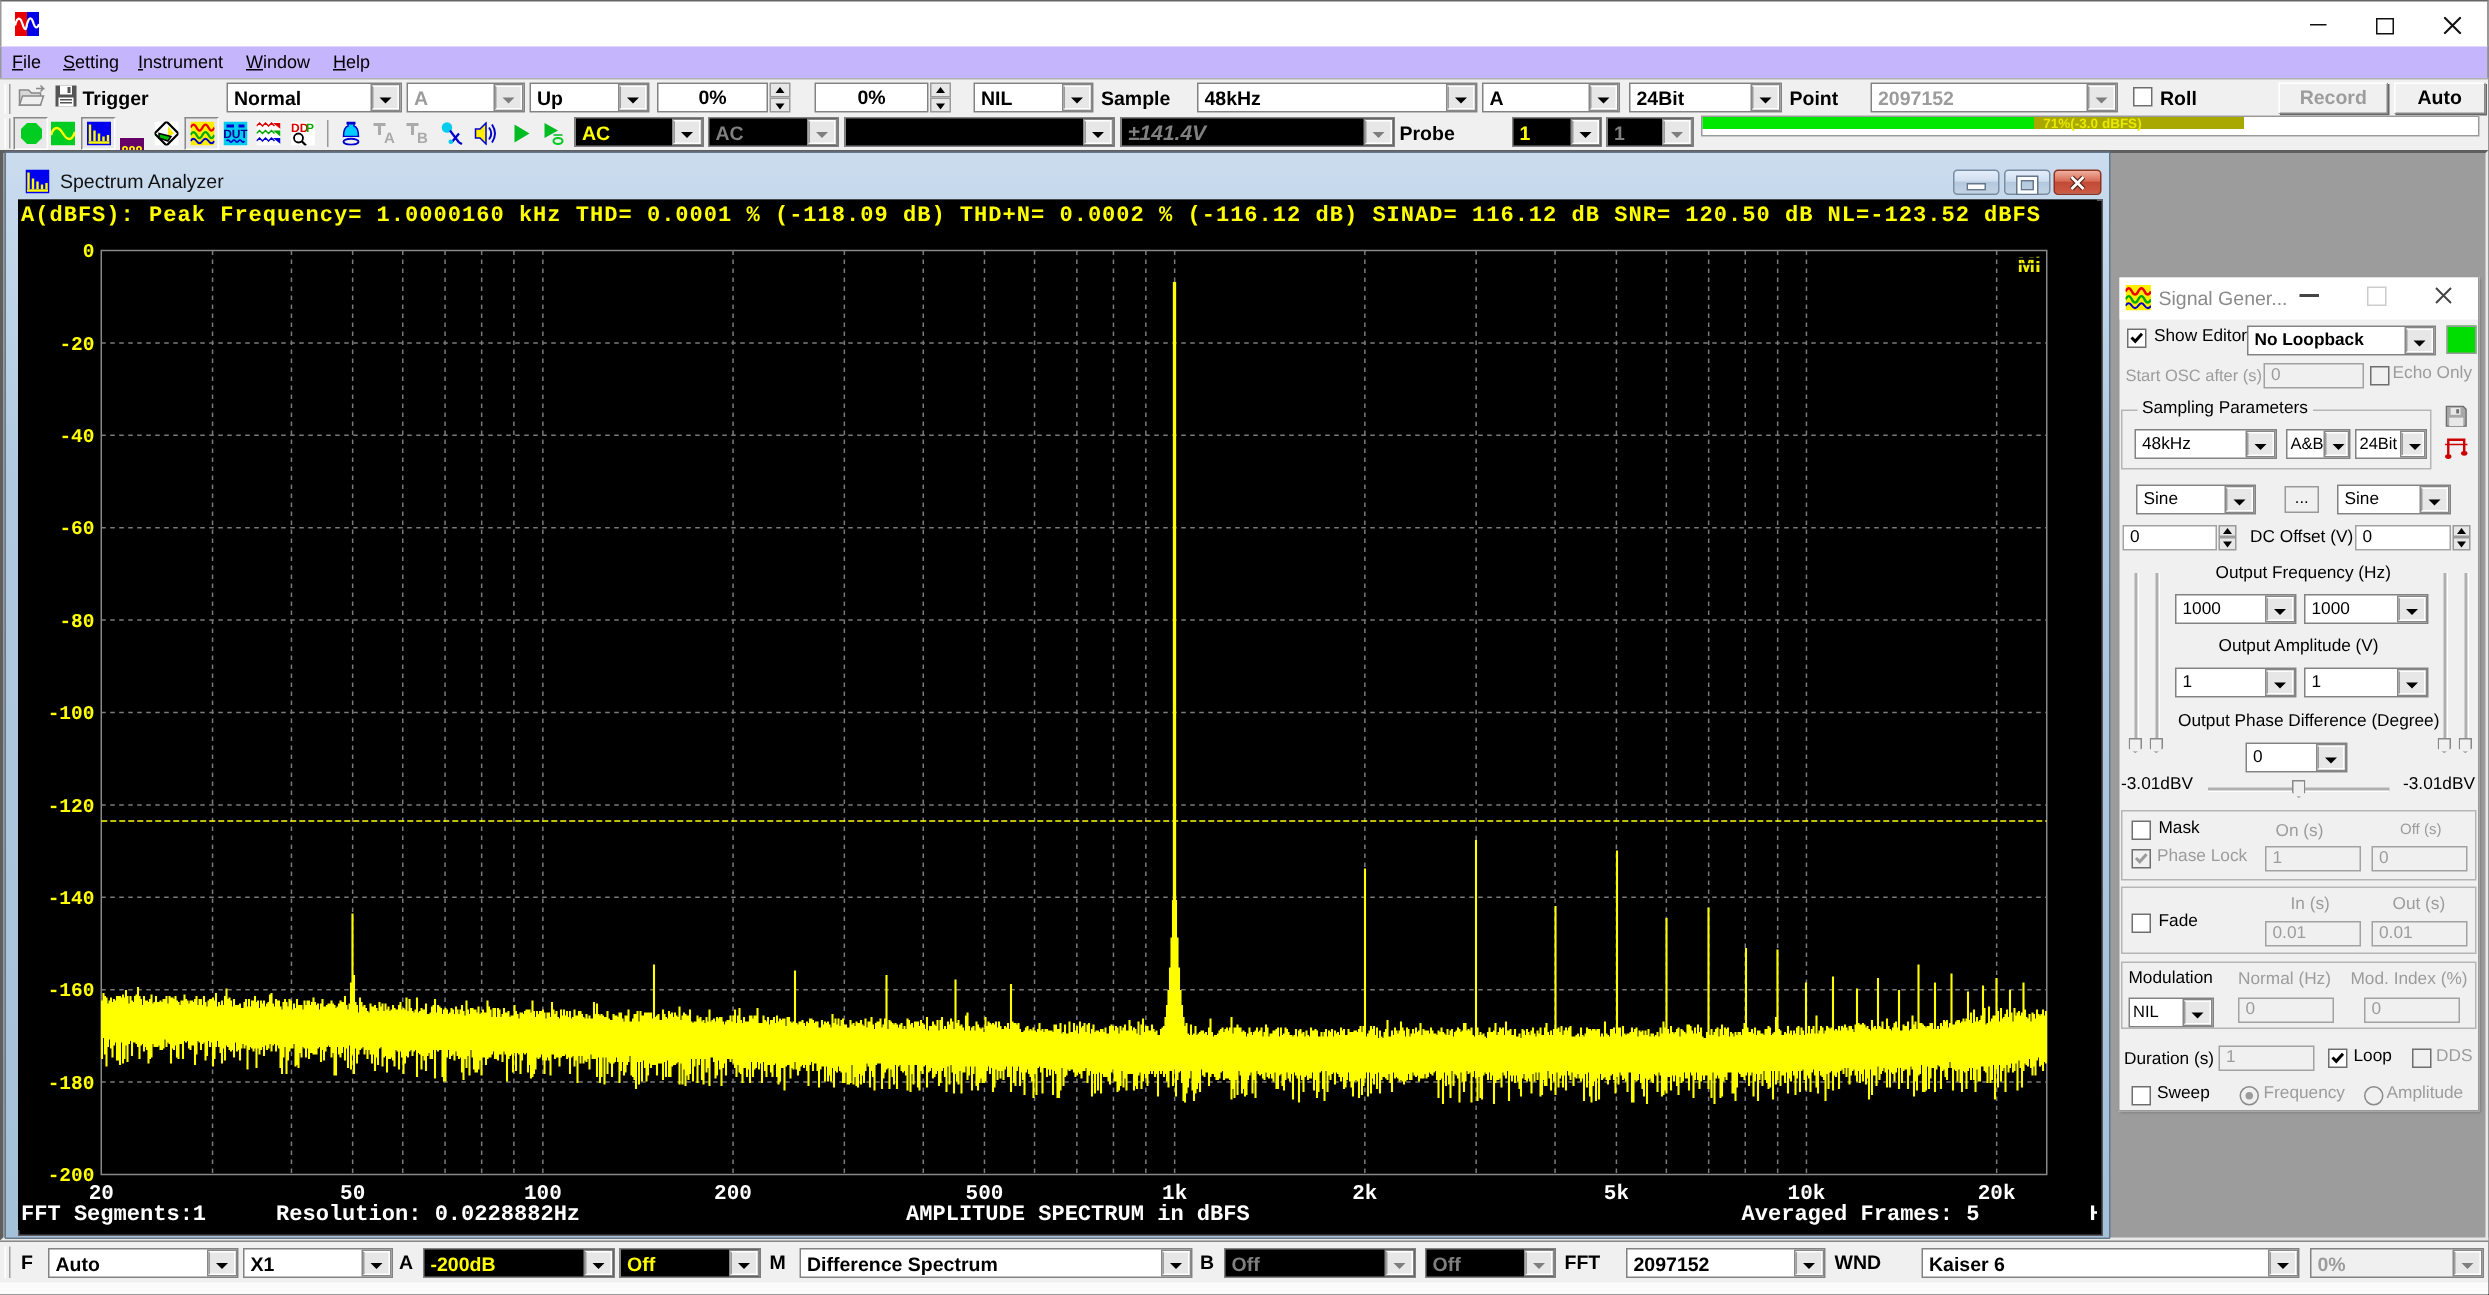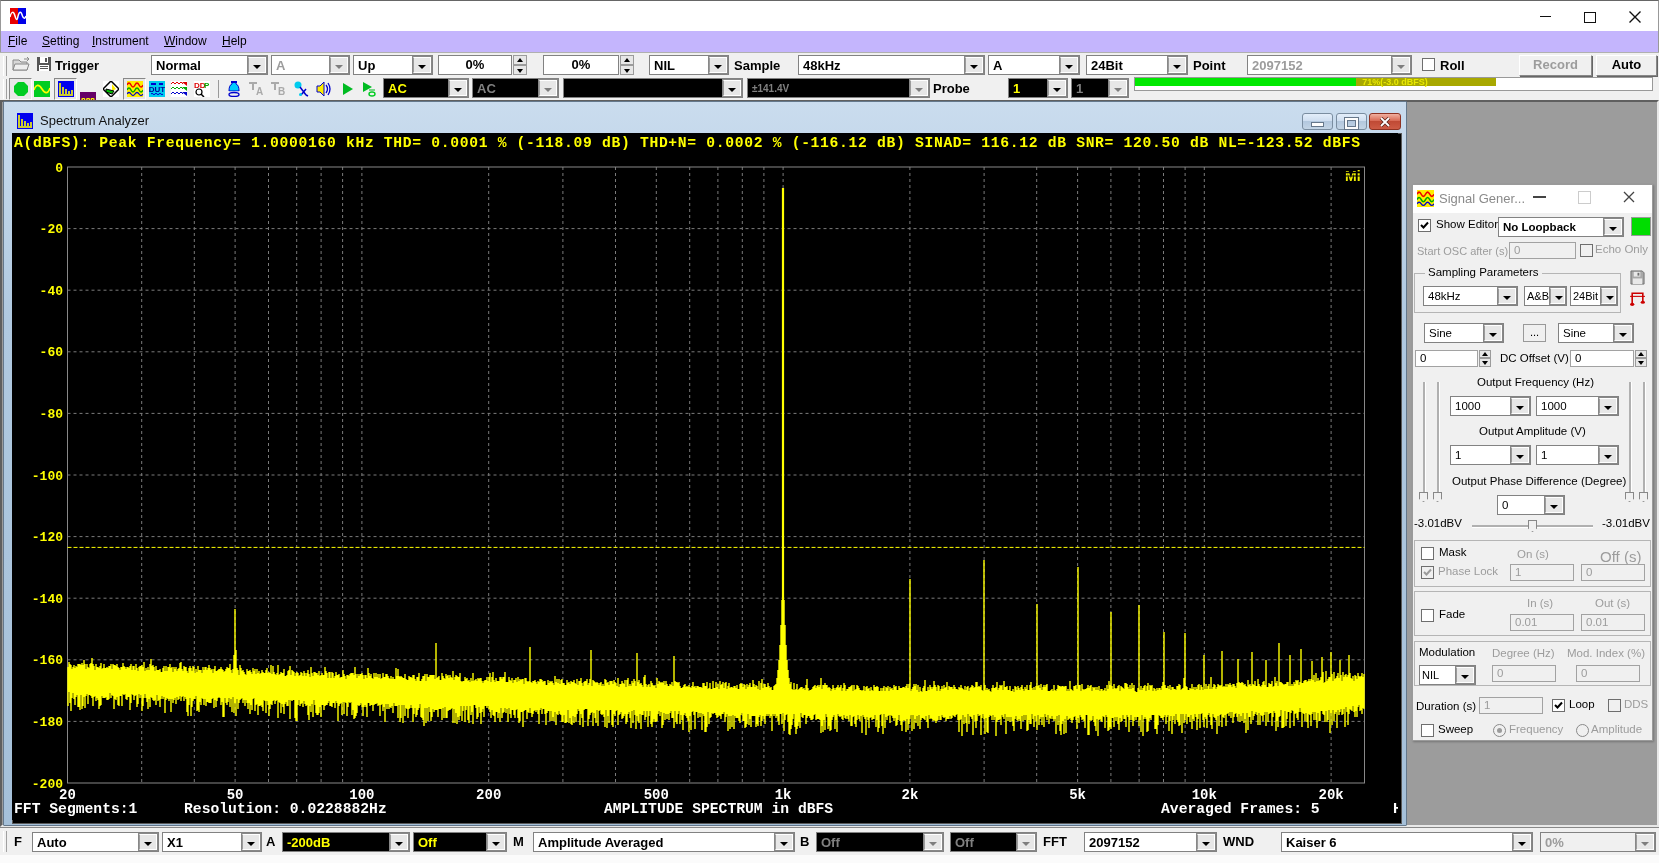--- a/index.html
+++ b/index.html
@@ -215,21 +215,21 @@
       <div style="position:absolute;left:4px;top:7px;border-left:4px solid transparent;border-right:4px solid transparent;border-top:4px solid #7e7e7e;"></div>
     </div>
   </div>
 <div style="position:absolute;left:563px;top:78px;width:180px;height:20px;background:#000;border:1px solid #828282;box-sizing:border-box;">
     <div style="position:absolute;left:4px;top:1px;bottom:1px;right:18px;overflow:hidden;color:#7dd3fc;font-weight:bold;font-size:13px;line-height:17px;white-space:nowrap;margin-top:27px;">±1.414V</div>
     <div style="position:absolute;right:1px;top:1px;bottom:1px;width:16px;background:#e7e7e7;border:1px solid #fff;border-left-color:#9b9b9b;box-shadow:0 0 0 1px #888;">
       <div style="position:absolute;left:4px;top:7px;border-left:4px solid transparent;border-right:4px solid transparent;border-top:4px solid #000;"></div>
     </div>
   </div>
 <div style="position:absolute;left:747px;top:78px;width:183px;height:20px;background:#000;border:1px solid #828282;box-sizing:border-box;">
-    <div style="position:absolute;left:4px;top:1px;bottom:1px;right:18px;overflow:hidden;color:#808080;font-weight:bold;font-size:10px;line-height:17px;white-space:nowrap;">±141.4V</div>
+    <div style="position:absolute;left:4px;top:1px;bottom:1px;right:18px;overflow:hidden;color:#808080;font-weight:bold;font-size:14px;line-height:17px;white-space:nowrap;font-style:italic;">±141.4V</div>
     <div style="position:absolute;right:1px;top:1px;bottom:1px;width:16px;background:#e7e7e7;border:1px solid #fff;border-left-color:#9b9b9b;box-shadow:0 0 0 1px #888;">
       <div style="position:absolute;left:4px;top:7px;border-left:4px solid transparent;border-right:4px solid transparent;border-top:4px solid #7e7e7e;"></div>
     </div>
   </div>
 <div style="position:absolute;left:933px;top:81px;font-weight:bold;font-size:13px;color:#000;white-space:nowrap;">Probe</div>
 <div style="position:absolute;left:1008px;top:78px;width:60px;height:20px;background:#000;border:1px solid #828282;box-sizing:border-box;">
     <div style="position:absolute;left:4px;top:1px;bottom:1px;right:18px;overflow:hidden;color:#ffff00;font-weight:bold;font-size:13px;line-height:17px;white-space:nowrap;">1</div>
     <div style="position:absolute;right:1px;top:1px;bottom:1px;width:16px;background:#e7e7e7;border:1px solid #fff;border-left-color:#9b9b9b;box-shadow:0 0 0 1px #888;">
       <div style="position:absolute;left:4px;top:7px;border-left:4px solid transparent;border-right:4px solid transparent;border-top:4px solid #000;"></div>
     </div>
@@ -484,39 +484,39 @@
 <div style="position:absolute;left:1643px;top:382px;width:2px;height:118px;background:#b0b0b0;border-right:1px solid #fff;"></div>
 <div style="position:absolute;left:1639px;top:492px;width:9px;height:10px;background:#f0f0f0;border:1px solid #888;box-sizing:border-box;clip-path:polygon(0 0,100% 0,100% 70%,50% 100%,0 70%);"></div>
 <div style="position:absolute;left:1414px;top:517px;font-weight:normal;font-size:11.5px;color:#000;white-space:nowrap;">-3.01dBV</div>
 <div style="position:absolute;left:1602px;top:517px;font-weight:normal;font-size:11.5px;color:#000;white-space:nowrap;">-3.01dBV</div>
 <div style="position:absolute;left:1472px;top:525px;width:121px;height:2px;background:#b0b0b0;border-bottom:1px solid #fff;"></div>
 <div style="position:absolute;left:1528px;top:520px;width:9px;height:12px;background:#f0f0f0;border:1px solid #888;box-sizing:border-box;clip-path:polygon(0 0,100% 0,100% 70%,50% 100%,0 70%);"></div>
 <div style="position:absolute;left:1414px;top:540px;width:237px;height:47px;border:1px solid #b5b5b5;box-sizing:border-box;"></div>
 <div style="position:absolute;left:1421px;top:547px;width:13px;height:13px;background:#fff;border:1px solid #6e6e6e;box-sizing:border-box;"></div>
 <div style="position:absolute;left:1439px;top:546px;font-weight:normal;font-size:11.5px;color:#000;white-space:nowrap;">Mask</div>
 <div style="position:absolute;left:1517px;top:548px;font-weight:normal;font-size:11.5px;color:#9c9c9c;white-space:nowrap;">On (s)</div>
-<div style="position:absolute;left:1600px;top:548px;font-weight:normal;font-size:15px;color:#9c9c9c;white-space:nowrap;">Off (s)</div>
+<div style="position:absolute;left:1600px;top:548px;font-weight:normal;font-size:10px;color:#9c9c9c;white-space:nowrap;">Off (s)</div>
 <div style="position:absolute;left:1421px;top:566px;width:13px;height:13px;background:#f0f0f0;border:1px solid #6e6e6e;box-sizing:border-box;">
     <svg width="11" height="11" viewBox="0 0 11 11" style="position:absolute;left:0px;top:0px">
       <path d="M2 5 L4.5 7.5 L9 2.5" stroke="#9b9b9b" stroke-width="2" fill="none"></path>
     </svg>
   </div>
 <div style="position:absolute;left:1438px;top:565px;font-weight:normal;font-size:11.5px;color:#9c9c9c;white-space:nowrap;">Phase Lock</div>
 <div style="position:absolute;left:1510px;top:564px;width:64px;height:17px;background:#f0f0f0;border:1px solid #a2a2a2;box-sizing:border-box;font-size:11.5px;color:#9c9c9c;line-height:14px;padding-left:4px;">1</div>
 <div style="position:absolute;left:1581px;top:564px;width:64px;height:17px;background:#f0f0f0;border:1px solid #a2a2a2;box-sizing:border-box;font-size:11.5px;color:#9c9c9c;line-height:14px;padding-left:4px;">0</div>
 <div style="position:absolute;left:1414px;top:591px;width:237px;height:45px;border:1px solid #b5b5b5;box-sizing:border-box;"></div>
 <div style="position:absolute;left:1527px;top:597px;font-weight:normal;font-size:11.5px;color:#9c9c9c;white-space:nowrap;">In (s)</div>
 <div style="position:absolute;left:1595px;top:597px;font-weight:normal;font-size:11.5px;color:#9c9c9c;white-space:nowrap;">Out (s)</div>
 <div style="position:absolute;left:1421px;top:609px;width:13px;height:13px;background:#fff;border:1px solid #6e6e6e;box-sizing:border-box;"></div>
 <div style="position:absolute;left:1439px;top:608px;font-weight:normal;font-size:11.5px;color:#000;white-space:nowrap;">Fade</div>
 <div style="position:absolute;left:1510px;top:614px;width:64px;height:17px;background:#f0f0f0;border:1px solid #a2a2a2;box-sizing:border-box;font-size:11.5px;color:#9c9c9c;line-height:14px;padding-left:4px;">0.01</div>
 <div style="position:absolute;left:1581px;top:614px;width:64px;height:17px;background:#f0f0f0;border:1px solid #a2a2a2;box-sizing:border-box;font-size:11.5px;color:#9c9c9c;line-height:14px;padding-left:4px;">0.01</div>
 <div style="position:absolute;left:1414px;top:641px;width:237px;height:45px;border:1px solid #b5b5b5;box-sizing:border-box;"></div>
 <div style="position:absolute;left:1419px;top:646px;font-weight:normal;font-size:11.5px;color:#000;white-space:nowrap;">Modulation</div>
-<div style="position:absolute;left:1492px;top:647px;font-weight:normal;font-size:11.5px;color:#9c9c9c;white-space:nowrap;">Degree (Hz)</div>
+<div style="position:absolute;left:1492px;top:647px;font-weight:normal;font-size:11.5px;color:#9c9c9c;white-space:nowrap;">Normal (Hz)</div>
 <div style="position:absolute;left:1567px;top:647px;font-weight:normal;font-size:11.5px;color:#9c9c9c;white-space:nowrap;">Mod. Index (%)</div>
 <div style="position:absolute;left:1419px;top:665px;width:57px;height:20px;background:#fff;border:1px solid #828282;box-sizing:border-box;">
     <div style="position:absolute;left:2px;top:1px;bottom:1px;right:18px;overflow:hidden;color:#000;font-weight:normal;font-size:11px;line-height:17px;white-space:nowrap;">NIL</div>
     <div style="position:absolute;right:1px;top:1px;bottom:1px;width:16px;background:#e7e7e7;border:1px solid #fff;border-left-color:#9b9b9b;box-shadow:0 0 0 1px #888;">
       <div style="position:absolute;left:4px;top:7px;border-left:4px solid transparent;border-right:4px solid transparent;border-top:4px solid #000;"></div>
     </div>
   </div>
 <div style="position:absolute;left:1492px;top:665px;width:64px;height:17px;background:#f0f0f0;border:1px solid #a2a2a2;box-sizing:border-box;font-size:11.5px;color:#9c9c9c;line-height:14px;padding-left:4px;">0</div>
 <div style="position:absolute;left:1576px;top:665px;width:64px;height:17px;background:#f0f0f0;border:1px solid #a2a2a2;box-sizing:border-box;font-size:11.5px;color:#9c9c9c;line-height:14px;padding-left:4px;">0</div>
 <div style="position:absolute;left:1416px;top:700px;font-weight:normal;font-size:11.5px;color:#000;white-space:nowrap;">Duration (s)</div>
@@ -562,21 +562,21 @@
     </div>
   </div>
 <div style="position:absolute;left:413px;top:832px;width:94px;height:20px;background:#000;border:1px solid #828282;box-sizing:border-box;">
     <div style="position:absolute;left:4px;top:1px;bottom:1px;right:18px;overflow:hidden;color:#ffff00;font-weight:bold;font-size:13px;line-height:17px;white-space:nowrap;">Off</div>
     <div style="position:absolute;right:1px;top:1px;bottom:1px;width:16px;background:#e7e7e7;border:1px solid #fff;border-left-color:#9b9b9b;box-shadow:0 0 0 1px #888;">
       <div style="position:absolute;left:4px;top:7px;border-left:4px solid transparent;border-right:4px solid transparent;border-top:4px solid #000;"></div>
     </div>
   </div>
 <div style="position:absolute;left:513px;top:834px;font-weight:bold;font-size:13px;color:#000;white-space:nowrap;">M</div>
 <div style="position:absolute;left:533px;top:832px;width:262px;height:20px;background:#fff;border:1px solid #828282;box-sizing:border-box;">
-    <div style="position:absolute;left:4px;top:1px;bottom:1px;right:18px;overflow:hidden;color:#000;font-weight:bold;font-size:13px;line-height:17px;white-space:nowrap;">Amplitude Averaged</div>
+    <div style="position:absolute;left:4px;top:1px;bottom:1px;right:18px;overflow:hidden;color:#000;font-weight:bold;font-size:13px;line-height:17px;white-space:nowrap;">Difference Spectrum</div>
     <div style="position:absolute;right:1px;top:1px;bottom:1px;width:16px;background:#e7e7e7;border:1px solid #fff;border-left-color:#9b9b9b;box-shadow:0 0 0 1px #888;">
       <div style="position:absolute;left:4px;top:7px;border-left:4px solid transparent;border-right:4px solid transparent;border-top:4px solid #000;"></div>
     </div>
   </div>
 <div style="position:absolute;left:800px;top:834px;font-weight:bold;font-size:13px;color:#000;white-space:nowrap;">B</div>
 <div style="position:absolute;left:816px;top:832px;width:128px;height:20px;background:#000;border:1px solid #828282;box-sizing:border-box;">
     <div style="position:absolute;left:4px;top:1px;bottom:1px;right:18px;overflow:hidden;color:#808080;font-weight:bold;font-size:13px;line-height:17px;white-space:nowrap;">Off</div>
     <div style="position:absolute;right:1px;top:1px;bottom:1px;width:16px;background:#e7e7e7;border:1px solid #fff;border-left-color:#9b9b9b;box-shadow:0 0 0 1px #888;">
       <div style="position:absolute;left:4px;top:7px;border-left:4px solid transparent;border-right:4px solid transparent;border-top:4px solid #7e7e7e;"></div>
     </div>

